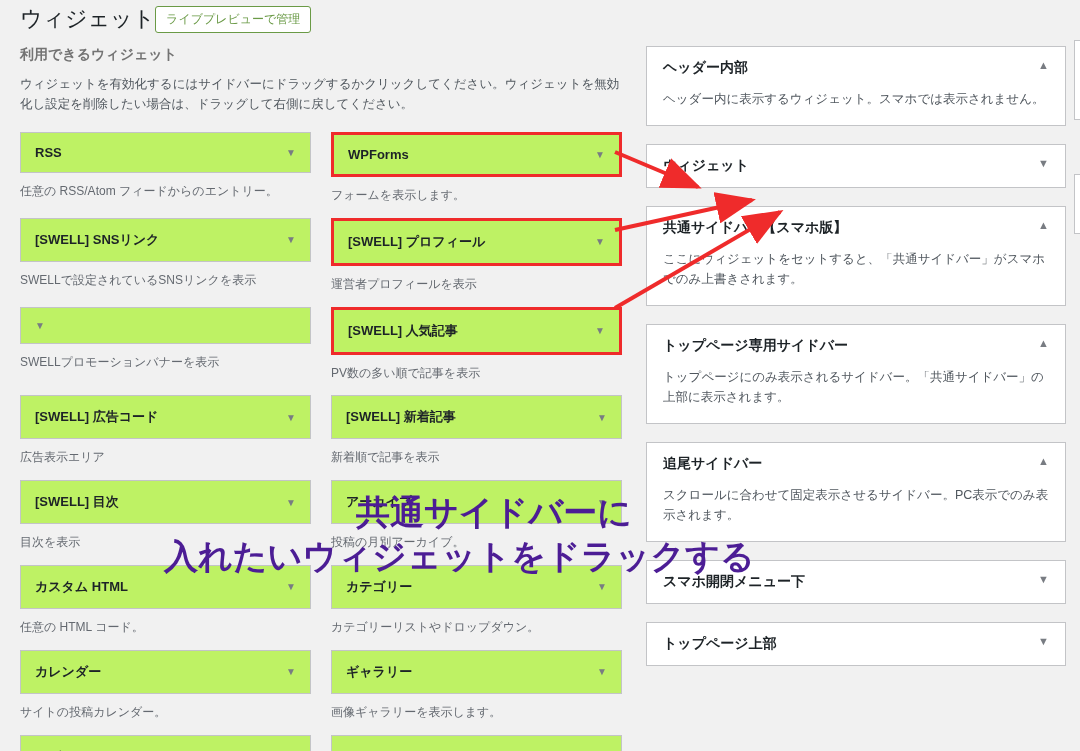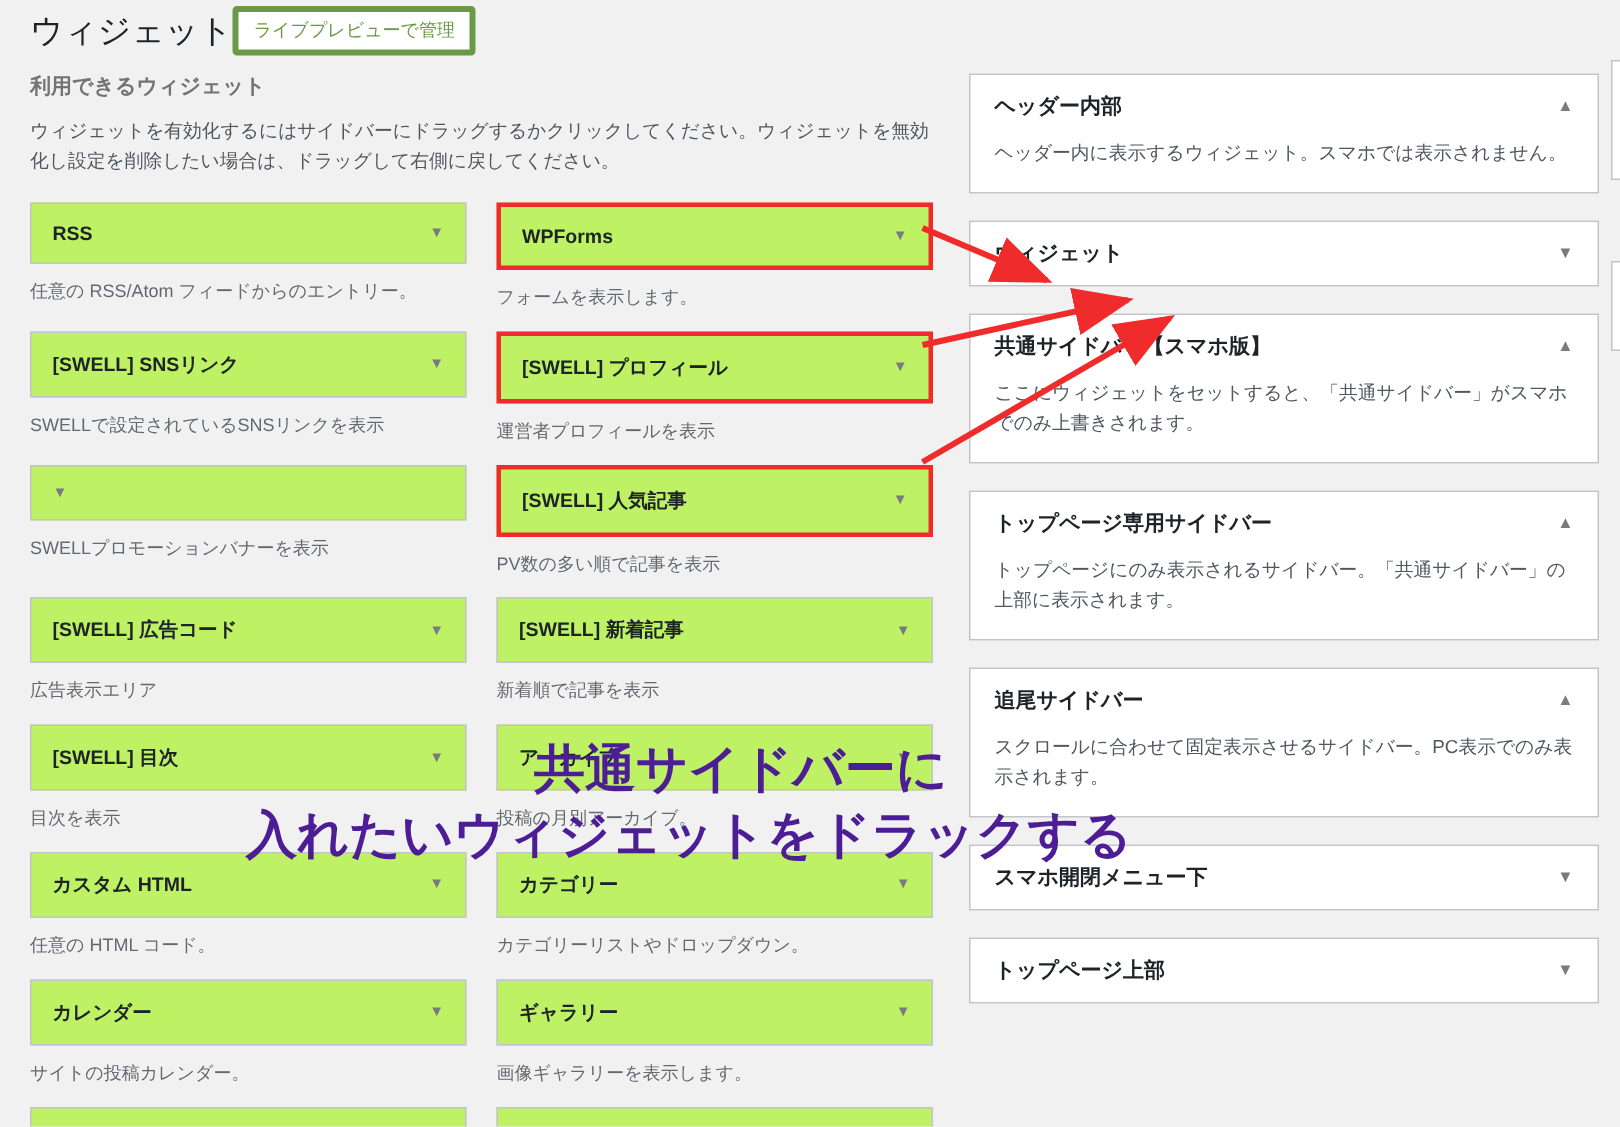--- a/index.html
+++ b/index.html
@@ -18,21 +18,21 @@
     align-items: center;
     gap: 0;
     padding: 4px 20px 12px 20px;
   }
   h1.page-title {
     font-size: 22px;
     font-weight: 400;
     color: #1d2327;
   }
   .btn-outline {
-    border: 4px solid #0f172a;
+    border: 1px solid #0f172a;
     color: #6a9a46;
     border-color: #6a9a46;
     background: #fff;
     padding: 4px 10px;
     font-size: 12px;
     border-radius: 3px;
     cursor: pointer;
   }
   .content {
     display: flex;
@@ -89,21 +89,21 @@
     line-height: 1.4;
   }
   .area-box {
     background: #fff;
     border: 1px solid #c3c4c7;
     margin-bottom: 18px;
   }
   .area-head {
     display: flex;
     justify-content: space-between;
-    align-items: center;
+    align-items: flex-start;
     padding: 12px 16px;
     cursor: pointer;
   }
   .area-head .label {
     font-size: 14px;
     font-weight: 600;
     color: #1d2327;
   }
   .area-body {
     padding: 0 16px 16px 16px;

